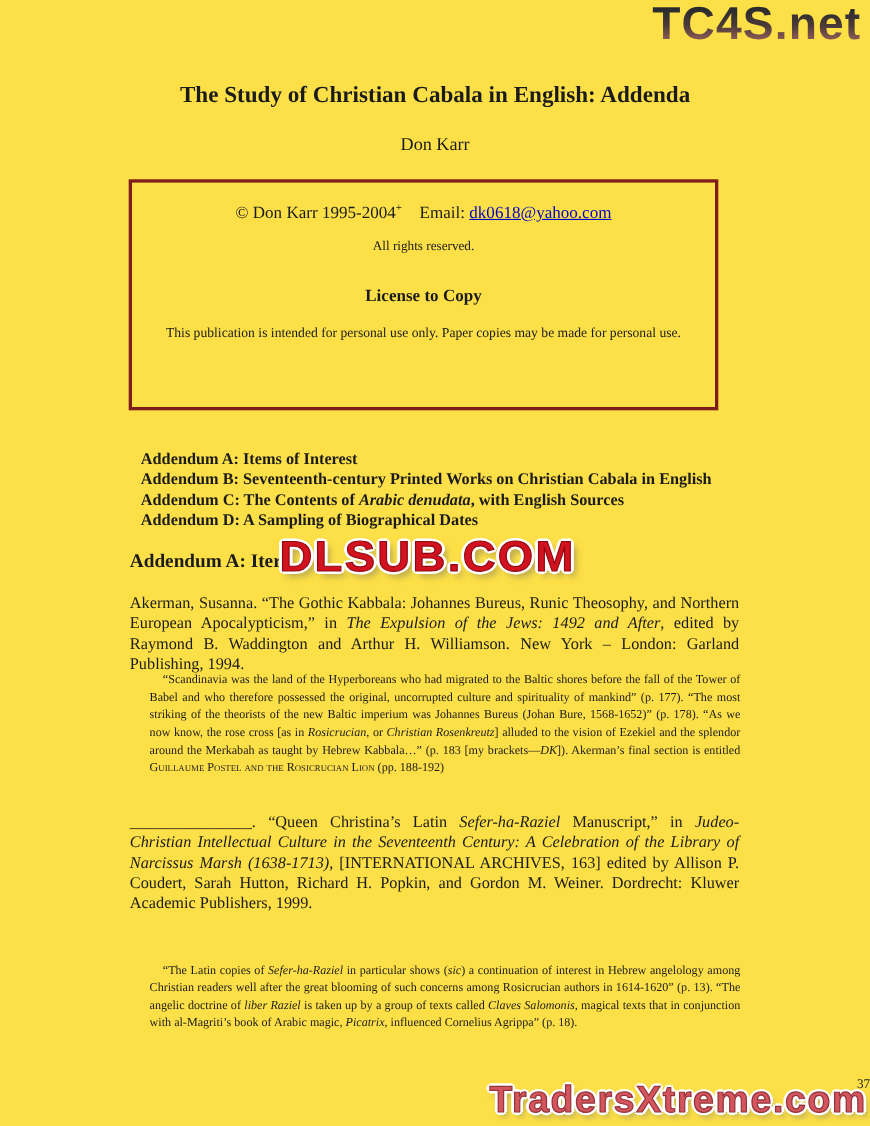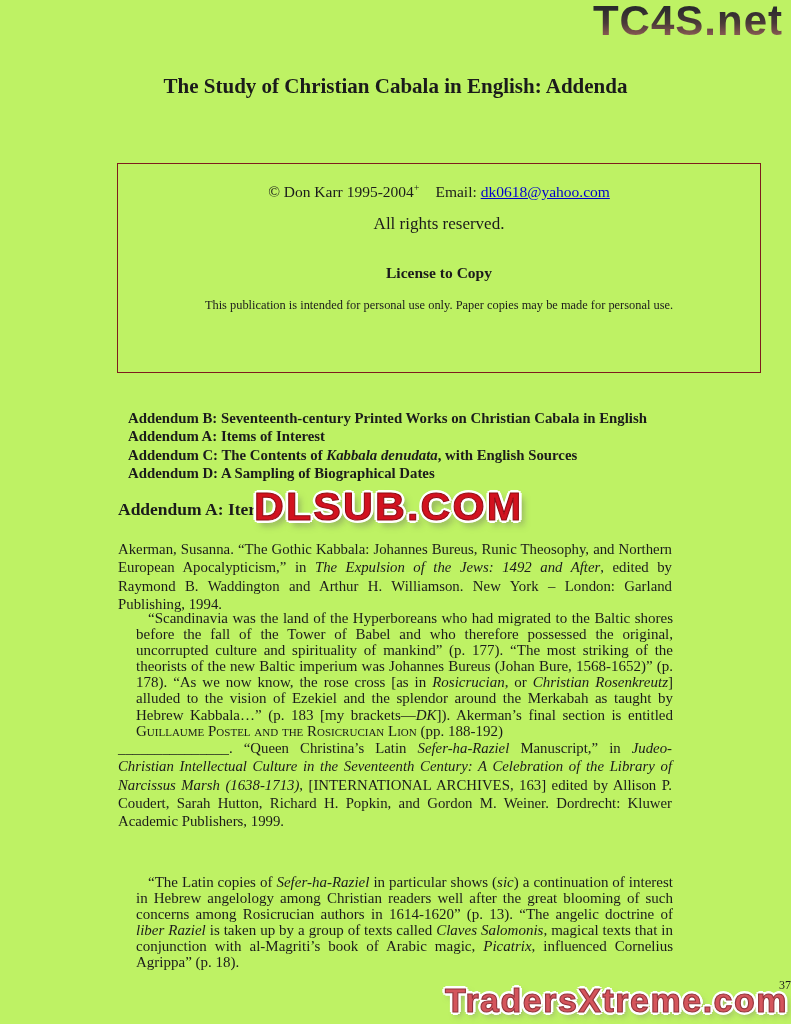--- a/index.html
+++ b/index.html
@@ -1,44 +1,44 @@
 <!DOCTYPE html>
 <html><head>
 <meta charset="utf-8">
 <style>
   html,body{margin:0;padding:0;background:#ffffff;}
   .page{
-    position:relative;width:791px;height:1024px;background:#bef264;
+    position:relative;width:791px;height:1024px;background:#fde047;
     font-family:"Liberation Serif", serif;color:#1b1b1b;overflow:hidden;
   }
 
   
   .tc4s{
     position:absolute;top:0px;right:8px;
     font-family:"Liberation Sans", sans-serif;font-weight:bold;
     font-size:42px;letter-spacing:1px;line-height:1;
     background:linear-gradient(180deg,#2b2b2d 20%,#4a3a38 55%,#99625a 92%);
     -webkit-background-clip:text;background-clip:text;color:transparent;
   }
 
   
   .title{position:absolute;top:74px;left:0;width:100%;text-align:center;
     font-size:21px;font-weight:bold;}
   .author{position:absolute;top:121px;left:0;width:100%;text-align:center;font-size:16.5px;}
 
   
   .license-box{
-    position:absolute;left:117px;top:163px;width:644px;height:210px;
-    border:1px solid #7f1d1d;box-sizing:border-box;text-align:center;
+    position:absolute;left:117px;top:163px;width:536px;height:210px;
+    border:3px solid #7f1d1d;box-sizing:border-box;text-align:center;
   }
   .lb-line1{margin-top:19px;font-size:15.5px;}
   .lb-sup{font-size:10px;vertical-align:super;line-height:0;}
   .lb-email-label{margin-left:16px;}
   .lb-email{color:#0000cc;text-decoration:underline;cursor:pointer;}
-  .lb-line2{margin-top:13px;font-size:17px;}
+  .lb-line2{margin-top:13px;font-size:12px;}
   .lb-line3{margin-top:30px;font-size:15.5px;font-weight:bold;}
   .lb-para{margin:16px 4px 0 4px;font-size:12.4px;line-height:15.6px;}
   .lb-para2{margin-top:12px;}
 
   
   .addenda{position:absolute;left:128px;top:409px;width:560px;
     font-size:14.8px;font-weight:bold;line-height:18.4px;}
 
   
   .heading{position:absolute;left:118px;top:499px;font-size:17.5px;font-weight:bold;text-align:center;}
@@ -53,21 +53,21 @@
       -2px -2px 0 #fff,2px -2px 0 #fff,-2px 2px 0 #fff,2px 2px 0 #fff,
       4px 5px 7px rgba(90,90,90,0.55);
   }
 
   
   .citation{position:absolute;left:118px;width:554px;text-align:justify;
     font-size:14.8px;line-height:18.3px;}
   .c1{top:540px;}
   .c2{top:739px;}
   .quote{position:absolute;left:136px;width:537px;text-align:justify;
-    font-size:15px;line-height:16.1px;text-indent:12px;}
+    font-size:11px;line-height:16.1px;text-indent:12px;}
   .q1{top:610px;}
   .q2{top:829px;margin-top:45px;}
   .seg-i{font-style:italic;}
   .seg-sc{font-variant:small-caps;}
 
   
   .page-number{position:absolute;top:954px;left:0;width:100%;text-align:right;font-size:12px;margin-top:24px;}
   .traders{
     position:absolute;top:983px;right:3px;
     font-family:"Liberation Sans", sans-serif;font-weight:800;
@@ -80,34 +80,35 @@
   }
 </style>
 </head>
 <body>
 
 <div class="page">
 
   <div class="tc4s">TC4S.net</div>
 
   <div class="title">The Study of Christian Cabala in English: Addenda</div>
+  <div class="author">Don Karr</div>
 
   <div class="license-box">
     <div class="lb-line1">
       <span>© Don Karr 1995-2004</span><span class="lb-sup">+</span><span class="lb-email-label">Email: </span><a class="lb-email" href="#">dk0618@yahoo.com</a>
     </div>
     <div class="lb-line2">All rights reserved.</div>
     <div class="lb-line3">License to Copy</div>
     <div class="lb-para">This publication is intended for personal use only. Paper copies may be made for personal use.</div>
   </div>
 
   <div class="addenda">
+    <div class="addenda-line"><span>Addendum A: Items of Interest</span></div>
     <div class="addenda-line"><span>Addendum B: Seventeenth-century Printed Works on Christian Cabala in English</span></div>
-    <div class="addenda-line"><span>Addendum A: Items of Interest</span></div>
-    <div class="addenda-line"><span>Addendum C: The Contents of </span><span class="seg-i">Kabbala denudata</span><span>, with English Sources</span></div>
+    <div class="addenda-line"><span>Addendum C: The Contents of </span><span class="seg-i">Arabic denudata</span><span>, with English Sources</span></div>
     <div class="addenda-line"><span>Addendum D: A Sampling of Biographical Dates</span></div>
   </div>
 
   <div class="heading">Addendum A: Iter</div>
   <div class="dlsub" style="color: rgb(210, 18, 31);">DLSUB.COM</div>
 
   <div class="citation c1"><span>Akerman, Susanna. “The Gothic Kabbala: Johannes Bureus, Runic Theosophy, and Northern European Apocalypticism,” in </span><span class="seg-i">The Expulsion of the Jews: 1492 and After</span><span>, edited by Raymond B. Waddington and Arthur H. Williamson. New York – London: Garland Publishing, 1994.</span></div>
   <div class="quote q1"><span>“Scandinavia was the land of the Hyperboreans who had migrated to the Baltic shores before the fall of the Tower of Babel and who therefore possessed the original, uncorrupted culture and spirituality of mankind” (p. 177). “The most striking of the theorists of the new Baltic imperium was Johannes Bureus (Johan Bure, 1568-1652)” (p. 178). “As we now know, the rose cross [as in </span><span class="seg-i">Rosicrucian</span><span>, or </span><span class="seg-i">Christian Rosenkreutz</span><span>] alluded to the vision of Ezekiel and the splendor around the Merkabah as taught by Hebrew Kabbala…” (p. 183 [my brackets—</span><span class="seg-i">DK</span><span>]). Akerman’s final section is entitled </span><span class="seg-sc">Guillaume Postel and the Rosicrucian Lion</span><span> (pp. 188-192)</span></div>
 
   <div class="citation c2"><span>_______________. “Queen Christina’s Latin </span><span class="seg-i">Sefer-ha-Raziel</span><span> Manuscript,” in </span><span class="seg-i">Judeo-Christian Intellectual Culture in the Seventeenth Century: A Celebration of the Library of Narcissus Marsh (1638-1713)</span><span>, [INTERNATIONAL ARCHIVES, 163] edited by Allison P. Coudert, Sarah Hutton, Richard H. Popkin, and Gordon M. Weiner. Dordrecht: Kluwer Academic Publishers, 1999.</span></div>

